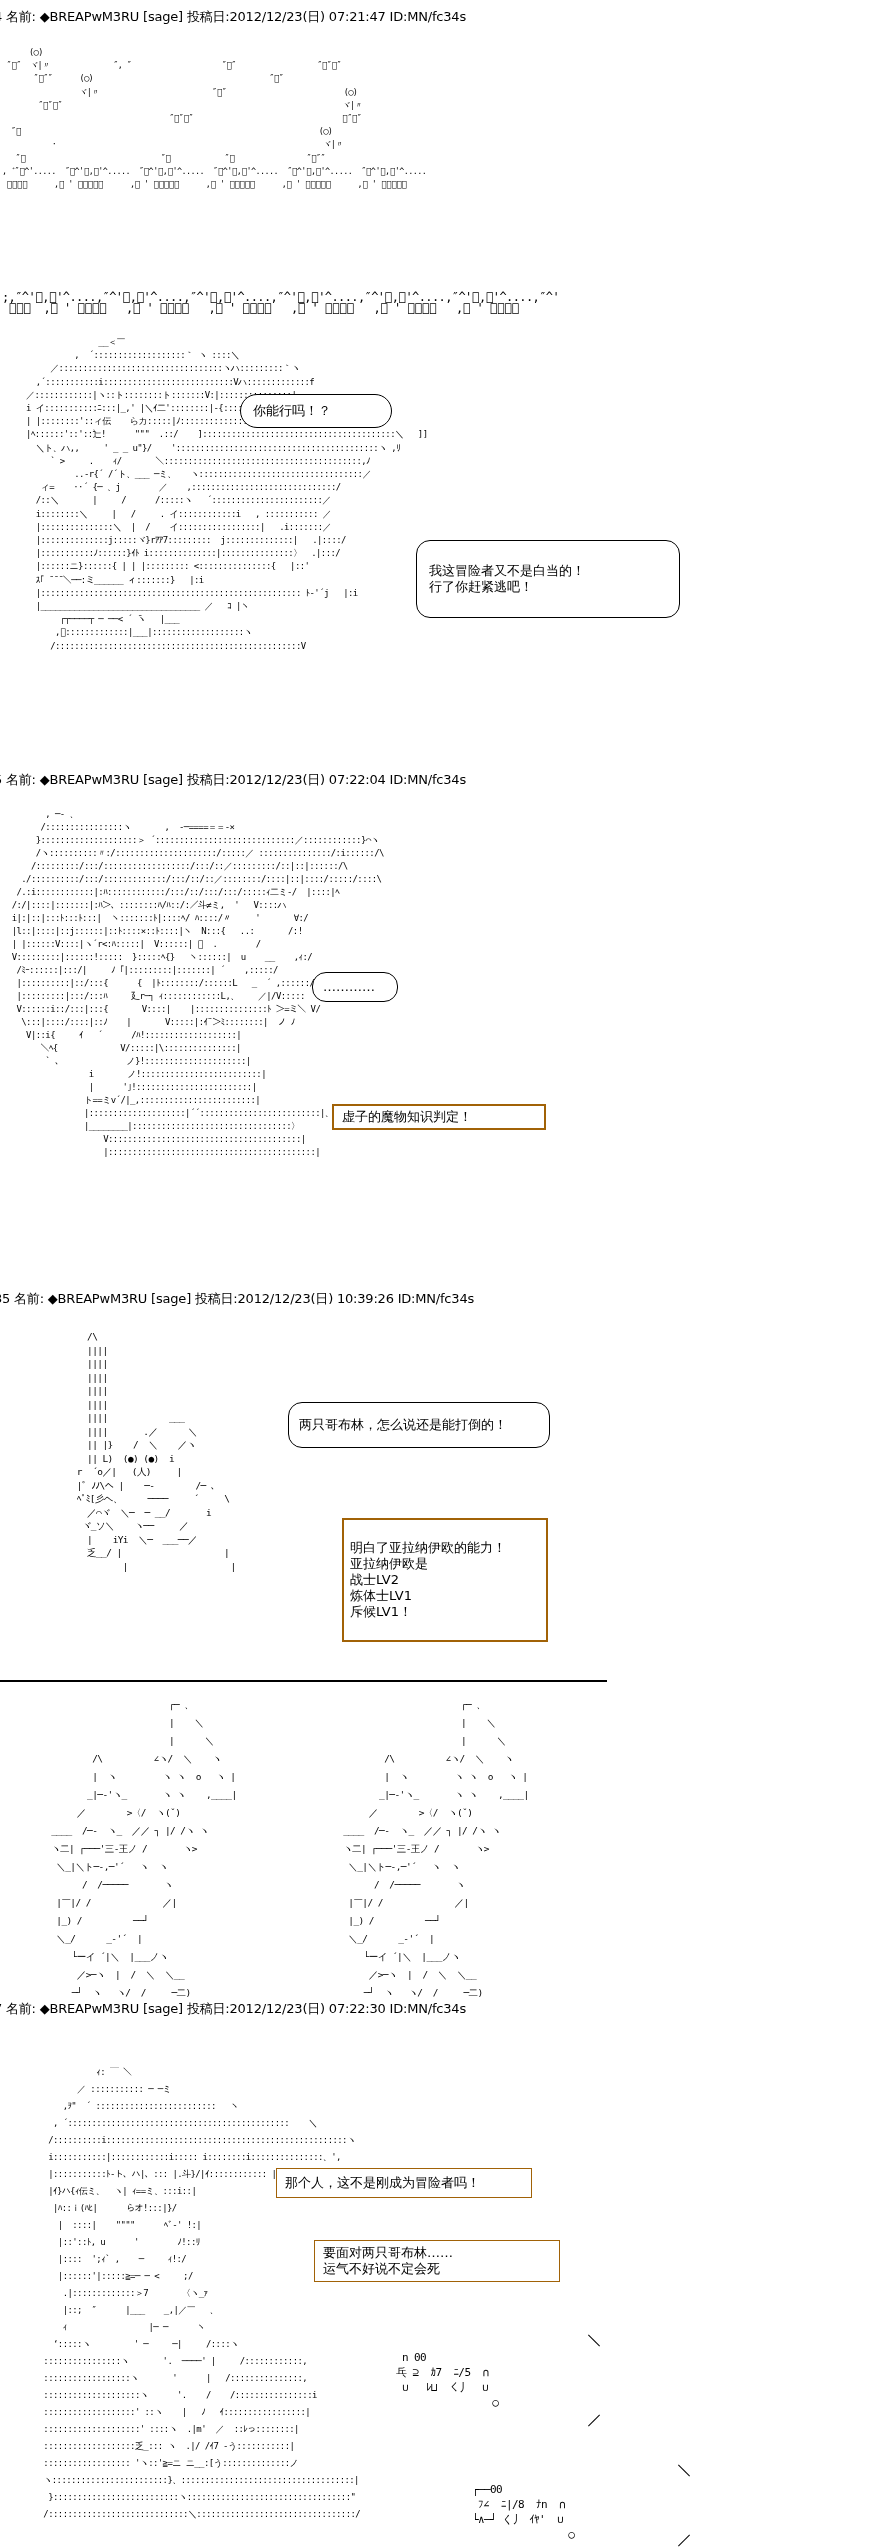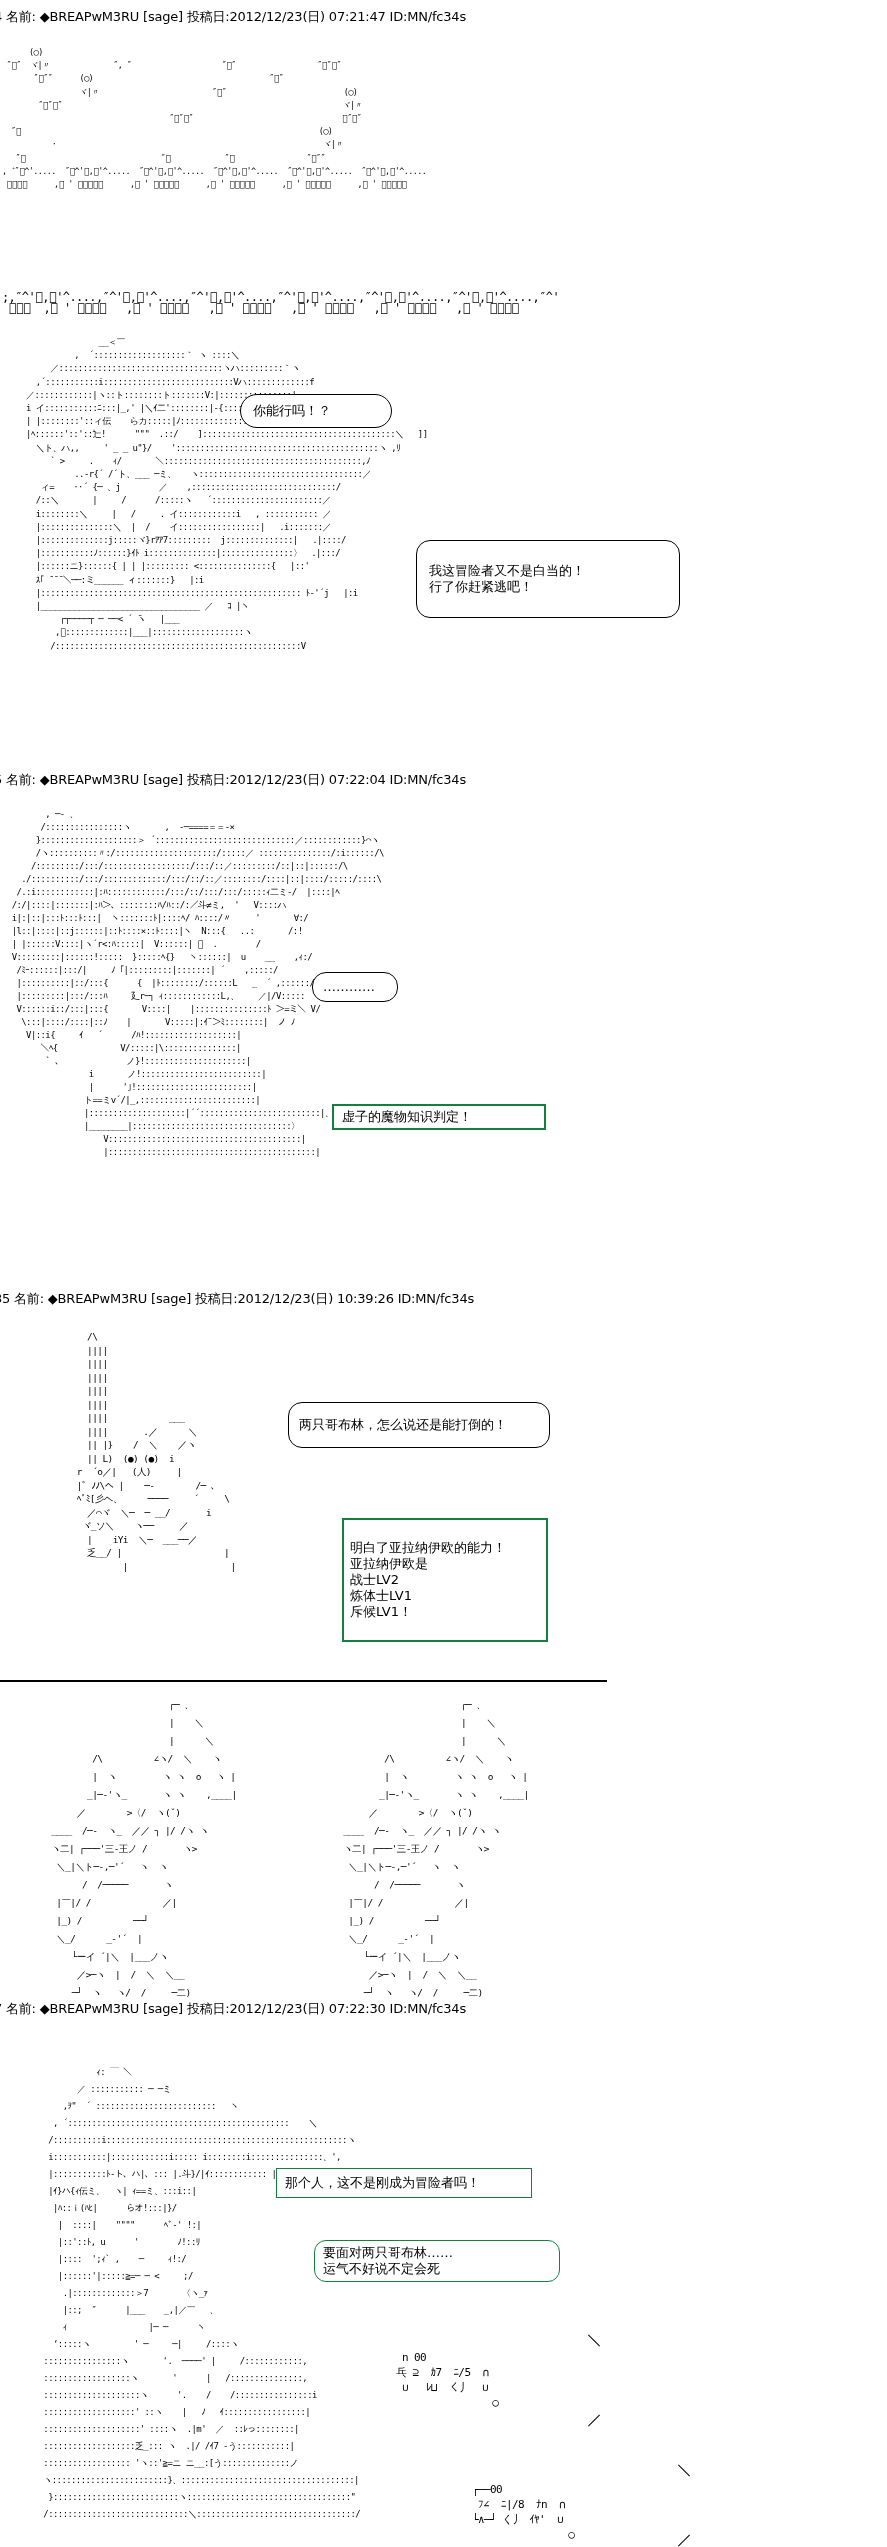--- a/index.html
+++ b/index.html
@@ -3,21 +3,21 @@
 <meta charset="utf-8">
 <style>
   html,body{margin:0;padding:0;background:#ffffff;}
   body{width:887px;height:2547px;position:relative;overflow:hidden;color:#000;
        font-family:"DejaVu Sans","Liberation Sans",sans-serif;}
   .hdr{position:absolute;left:-6px;font-size:13px;white-space:nowrap;letter-spacing:-0.2px;}
   .aa{position:absolute;margin:0;font-family:"DejaVu Sans Mono","Liberation Mono",monospace;
       font-size:9px;line-height:13px;white-space:pre;color:#000;letter-spacing:-0.6px;}
   .bubble{position:absolute;border:1px solid #000;border-radius:14px;background:#fff;
           font-size:13px;line-height:16px;padding:8px 12px;white-space:nowrap;}
-  .box{position:absolute;border:2px solid #15803d;background:#fff;font-size:13px;line-height:16px;
+  .box{position:absolute;border:2px solid #a16207;background:#fff;font-size:13px;line-height:16px;
        padding:5px 8px;white-space:nowrap;}
   .box.thin{border-width:1px;}
   .divider{position:absolute;left:0;width:607px;height:2px;background:#000;}
   .txtline{display:block;}
 </style>
 </head>
 <body>
 
 <div class="hdr" style="top:8px;">4 名前: ◆BREAPwM3RU [sage] 投稿日:2012/12/23(日) 07:21:47 ID:MN/fc34s</div>
 <pre class="aa" style="top:46px;left:2px;font-size:8.5px;line-height:13.2px;">      (◯)
@@ -195,21 +195,21 @@
          ::::::::::::::::::::' ::::ヽ  .|m'  ／  ::ﾚっ::::::::|
          :::::::::::::::::::乏_::: ヽ  .|/ /ｲ7 -う:::::::::::|
          :::::::::::::::::: 'ヽ::'≧=ニ ニ__:[う::::::::::::::ノ
          ヽ::::::::::::::::::::::::}、::::::::::::::::::::::::::::::::::::|
           }::::::::::::::::::::::::::ヽ::::::::::::::::::::::::::::::::::"
          /:::::::::::::::::::::::::::::＼:::::::::::::::::::::::::::::::::/</pre>
 
 <div class="box thin" style="left:276px;top:2168px;width:238px;padding:6px 8px;">
   <span>那个人，这不是刚成为冒险者吗！</span>
 </div>
-<div class="box thin" style="left:314px;top:2240px;width:228px;padding:4px 8px;border-radius:12px;">
+<div class="box thin" style="left:314px;top:2240px;width:228px;padding:4px 8px;border-radius:0;">
   <span class="txtline">要面对两只哥布林……</span>
   <span class="txtline">运气不好说不定会死</span>
 </div>
 
 <pre class="aa" style="top:2350px;left:396px;font-size:11px;line-height:15px;"> n 00
 乓 ⊇  ｶ7  ﾆ/5  ∩
  ∪   ﾚ⊔  く丿  ∪
                 ○</pre>
 <pre class="aa" style="top:2482px;left:472px;font-size:11px;line-height:15px;">┌──00
  ﾌ∠  ﾆ|/8  ﾅn  ∩

